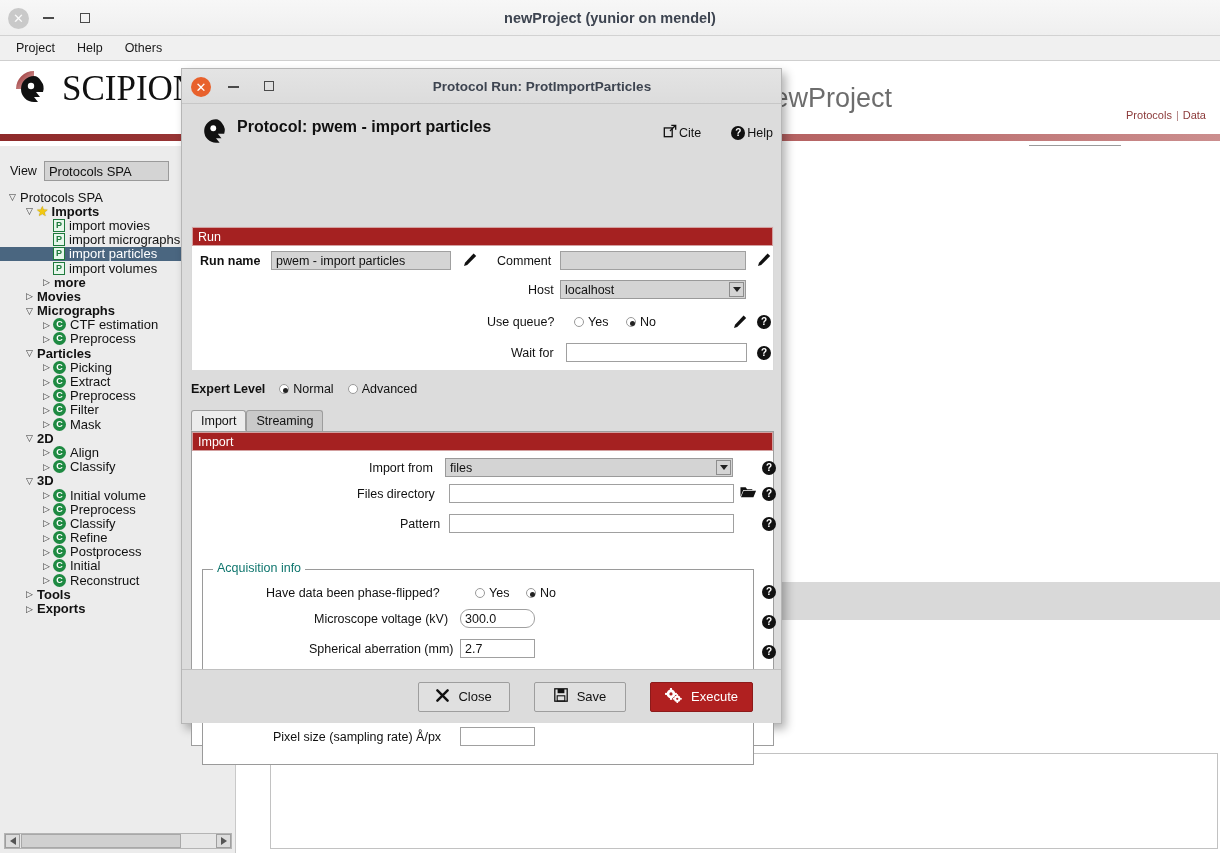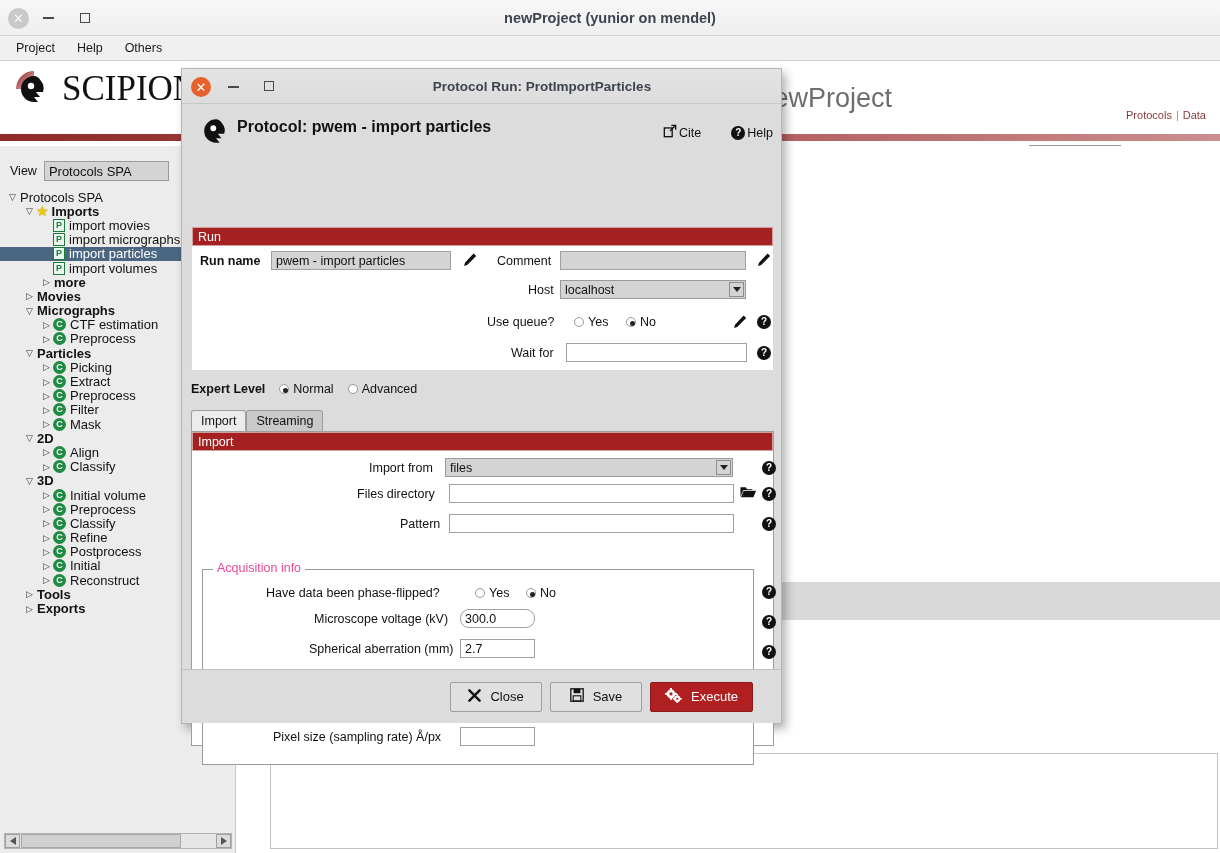--- a/index.html
+++ b/index.html
@@ -281,30 +281,30 @@
     background: #ffffff; border: 1px solid #9d9d9d;
   }
   .import-body { position: relative; width: 100%; height: 294px; background: #ffffff; }
 
   .fieldset {
     position: absolute; left: 10px; top: 118px; width: 552px; height: 196px;
     border: 1px solid #9a9a9a; background: #ffffff;
   }
   .fieldset-legend {
     position: absolute; left: 10px; top: -9px; background: #ffffff;
-    padding: 0 4px; font-size: 12.5px; color: #ec4899;
+    padding: 0 4px; font-size: 12.5px; color: #0f766e;
   }
 
   .folder-icon { display: inline-block; width: 17px; height: 14px; }
 
   .dlg-footer {
     position: absolute; left: 0; bottom: 0; width: 599px; height: 54px;
     background: #dcdcdc; border-top: 1px solid #c0c0c0;
     display: flex; align-items: center; justify-content: flex-end;
-    padding-right: 28px; gap: 8px;
+    padding-right: 28px; gap: 24px;
   }
   .btn {
     height: 30px; min-width: 92px; padding: 0 14px;
     display: inline-flex; align-items: center; justify-content: center; gap: 9px;
     font-size: 13px; color: #111; background: #e0e0e0;
     border: 1px solid #9e9e9e; border-radius: 2px;
   }
   .btn.primary { background: #b02020; color: #ffffff; border-color: #8d1a1a; min-width: 100px; }
 </style>
 </head>

